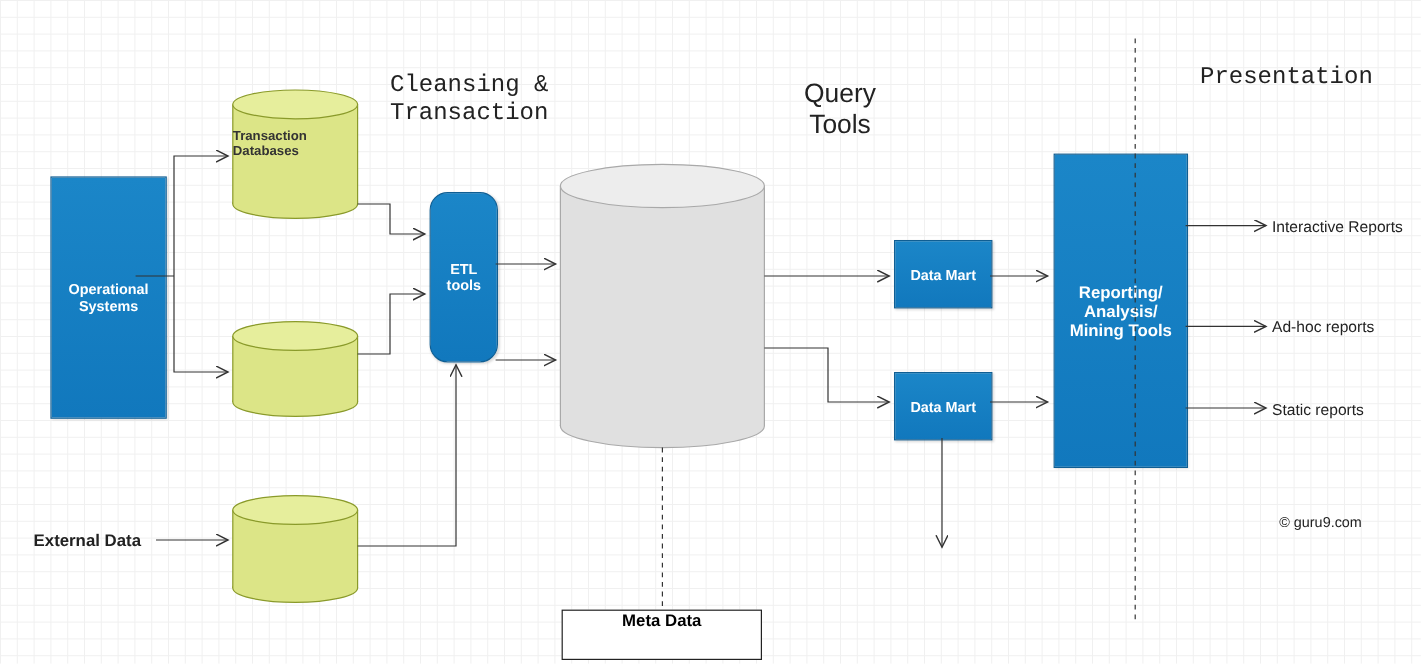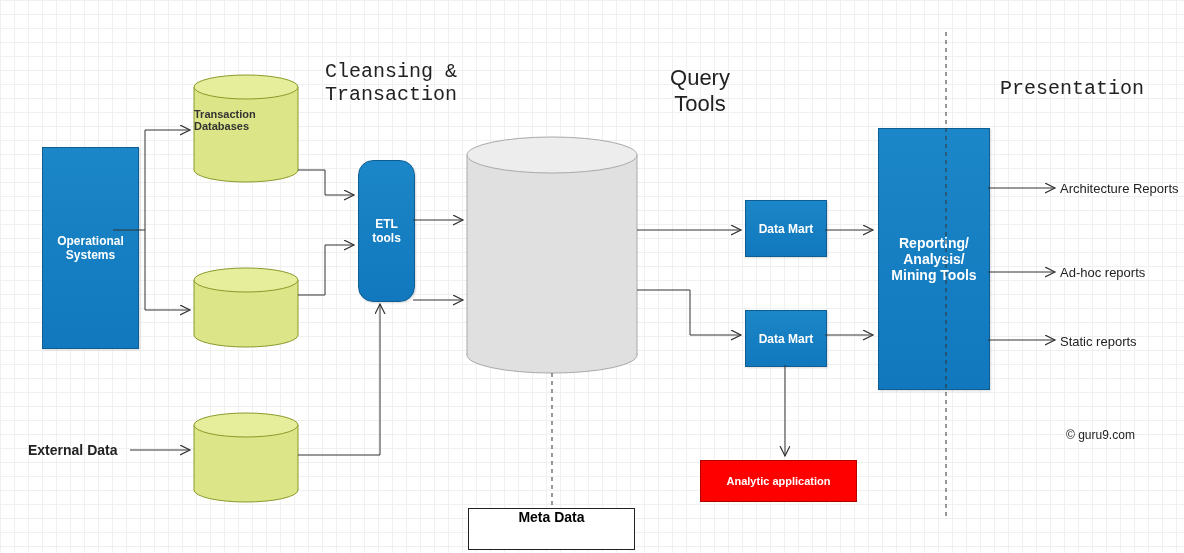--- a/index.html
+++ b/index.html
@@ -96,21 +96,21 @@
 </head>
 <body>
 
 <div class="canvas">
 
 
   <div class="abs section-label" style="left:325px; top:60px; width:140px;">Cleansing &amp;
 Transaction</div>
   <div class="abs big-label" style="left:630px; top:65px; width:140px;">Query
 Tools</div>
-  <div class="abs section-label" style="left:1000px; top:77px; width:150px;">Presentation</div>
+  <div class="abs section-label" style="left:1000px; top:53px; width:150px;">Presentation</div>
 
   <div class="abs plain-label" style="left:28px; top:442px;">External Data</div>
 
   <div class="abs blue-box" style="left:18px; top:147px; width:95px; height:200px;margin-left:24px;">
     <span style="white-space:pre-line;">Operational
 Systems</span>
   </div>
 
   <div class="abs blue-box" style="left:358px; top:160px; width:55px; height:140px;border-radius:15px;">
     <span style="white-space:pre-line;">ETL
@@ -124,29 +124,26 @@
   <div class="abs blue-box" style="left:745px; top:310px; width:80px; height:55px;">
     <span>Data Mart</span>
   </div>
 
   <div class="abs blue-box" style="left:878px; top:128px; width:110px; height:260px; font-size:14px;">
     <span style="white-space:pre-line;">Reporting/
 Analysis/
 Mining Tools</span>
   </div>
 
-  <div class="abs red-box" style="left:700px; top:460px; width:155px; height:40px;">
-    <span>Analytic application</span>
-  </div>
 
   <div class="abs white-box" style="left:468px; top:508px; width:165px; height:40px;">
     <span>Meta Data</span>
   </div>
 
-  <div class="abs small-label" style="left:1060px; top:181px;">Architecture Reports</div>
+  <div class="abs small-label" style="left:1060px; top:181px;">Interactive Reports</div>
   <div class="abs small-label" style="left:1060px; top:265px;">Ad-hoc reports</div>
   <div class="abs small-label" style="left:1060px; top:334px;">Static reports</div>
 
   <div class="abs credit" style="left:1030px; top:428px;margin-left:36px;">© guru9.com</div>
 
   <svg class="abs" width="1184" height="553" style="left:0;top:0;">
     <defs>
       <marker id="arrow-open" markerWidth="12" markerHeight="12" refX="10" refY="5" orient="auto" markerUnits="userSpaceOnUse">
         <path d="M0,0 L10,5 L0,10" fill="none" stroke="#333" stroke-width="1.2"></path>
       </marker>

